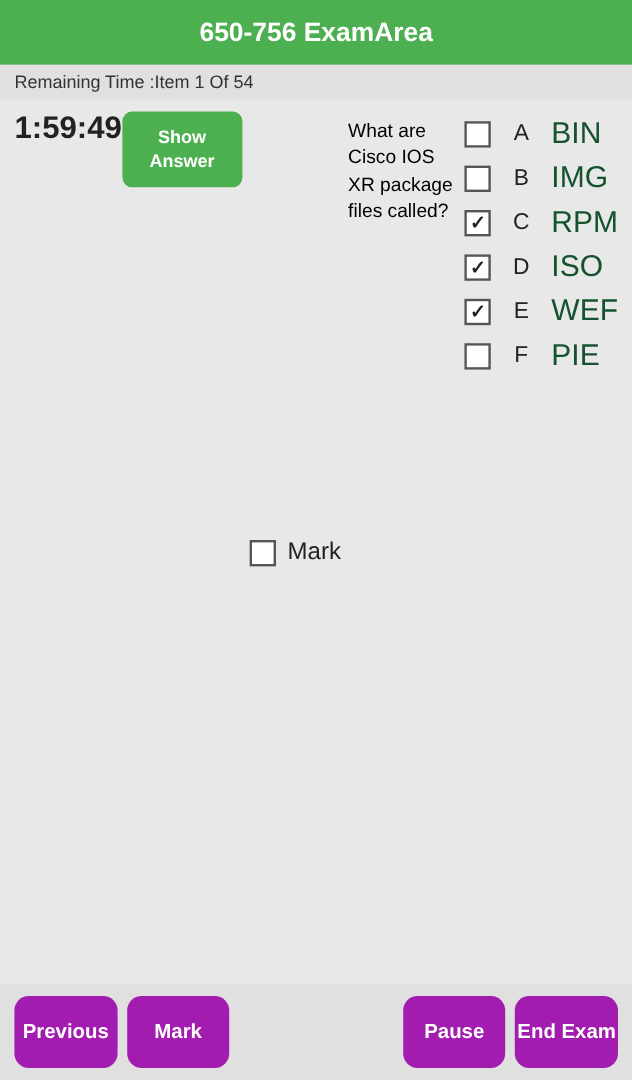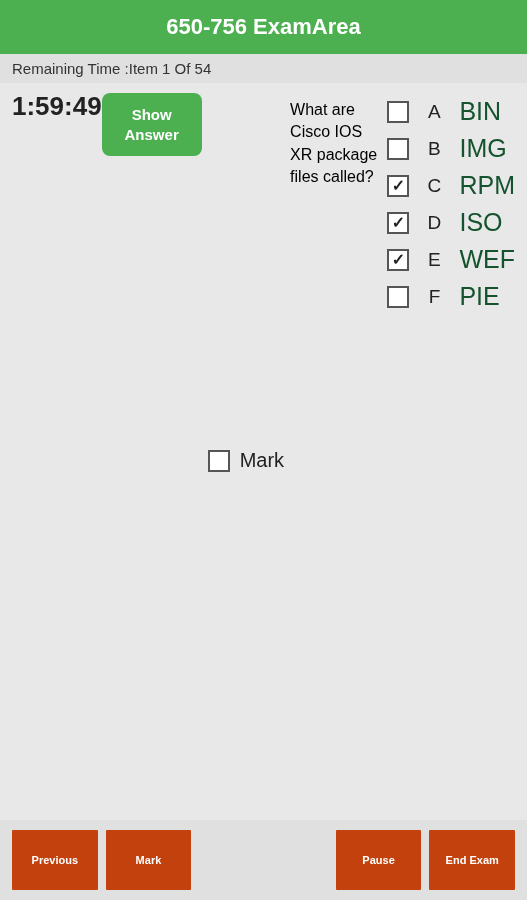--- a/index.html
+++ b/index.html
@@ -145,25 +145,25 @@
       background: #e0e0e0;
       display: flex;
       justify-content: space-between;
       align-items: stretch;
       padding: 10px 12px;
       gap: 8px;
       height: 80px;
     }
 
     .footer-btn {
-      background: #c2410c;
+      background: #a21caf;
       color: white;
       border: none;
-      border-radius: 1px;
-      font-size: 11px;
+      border-radius: 12px;
+      font-size: 17px;
       font-weight: bold;
       cursor: pointer;
       flex: 1;
       min-width: 0;
     }
 
     .footer-spacer {
       flex: 1.5;
     }
   </style>

